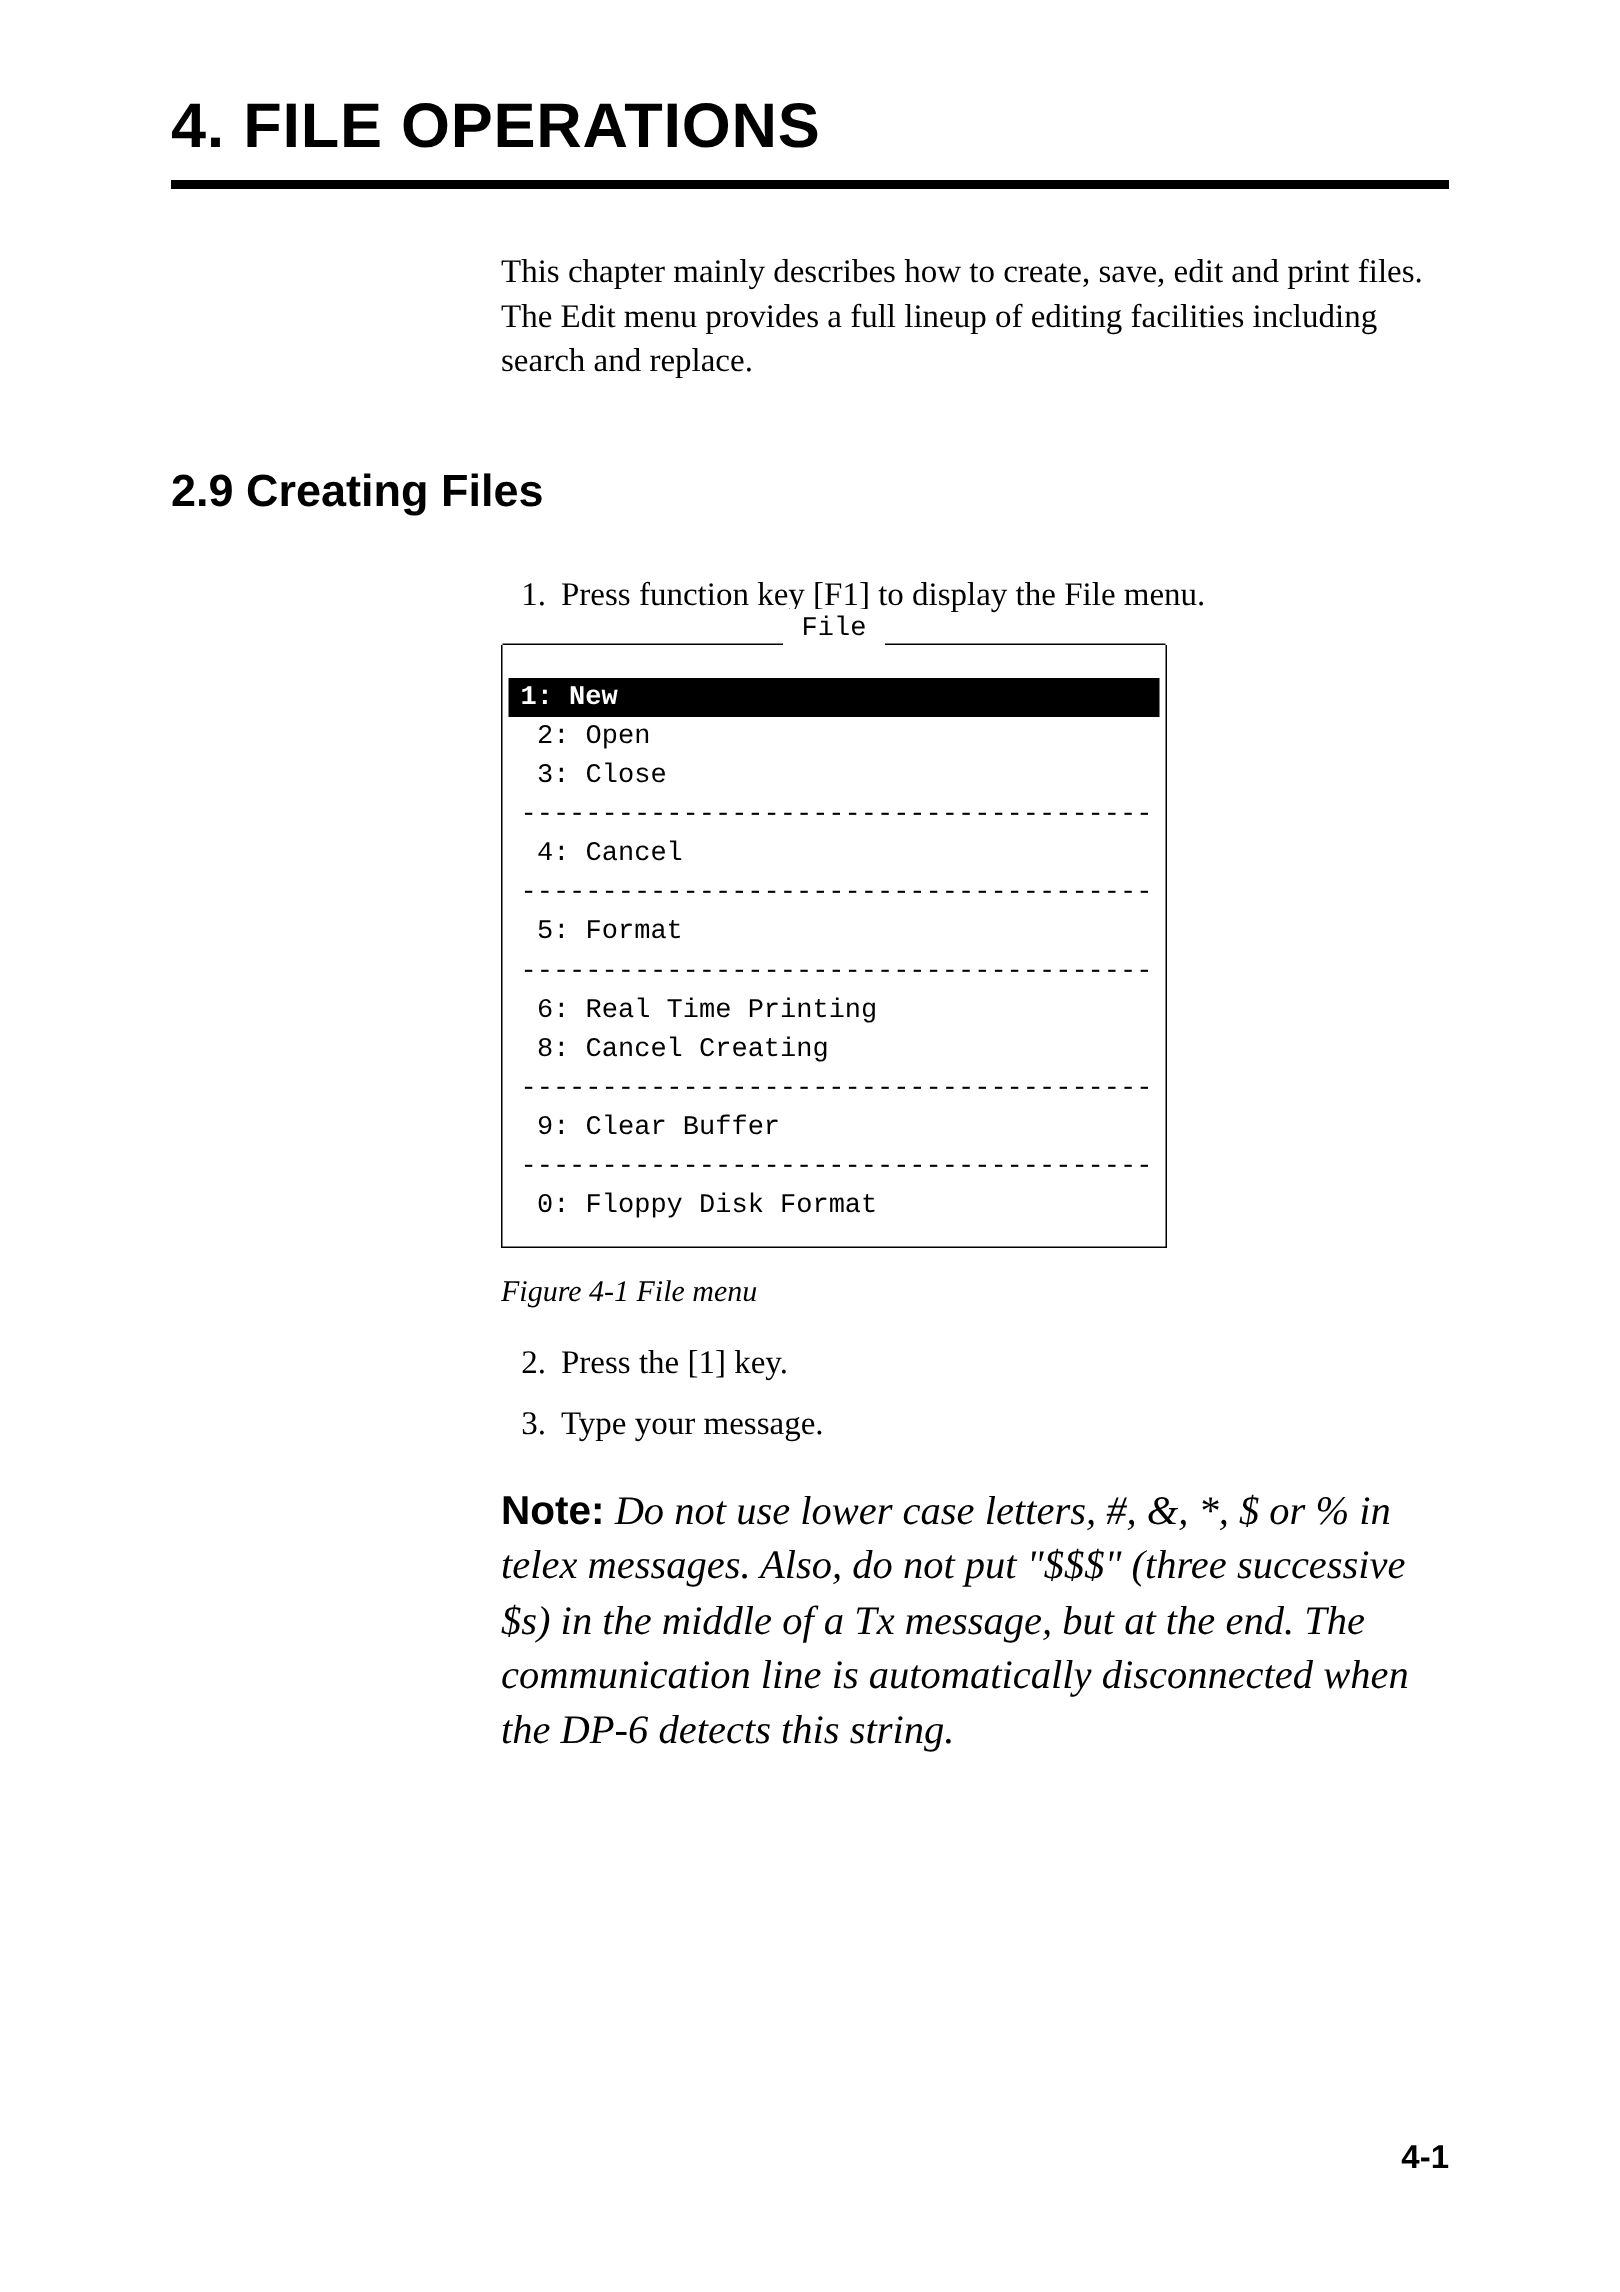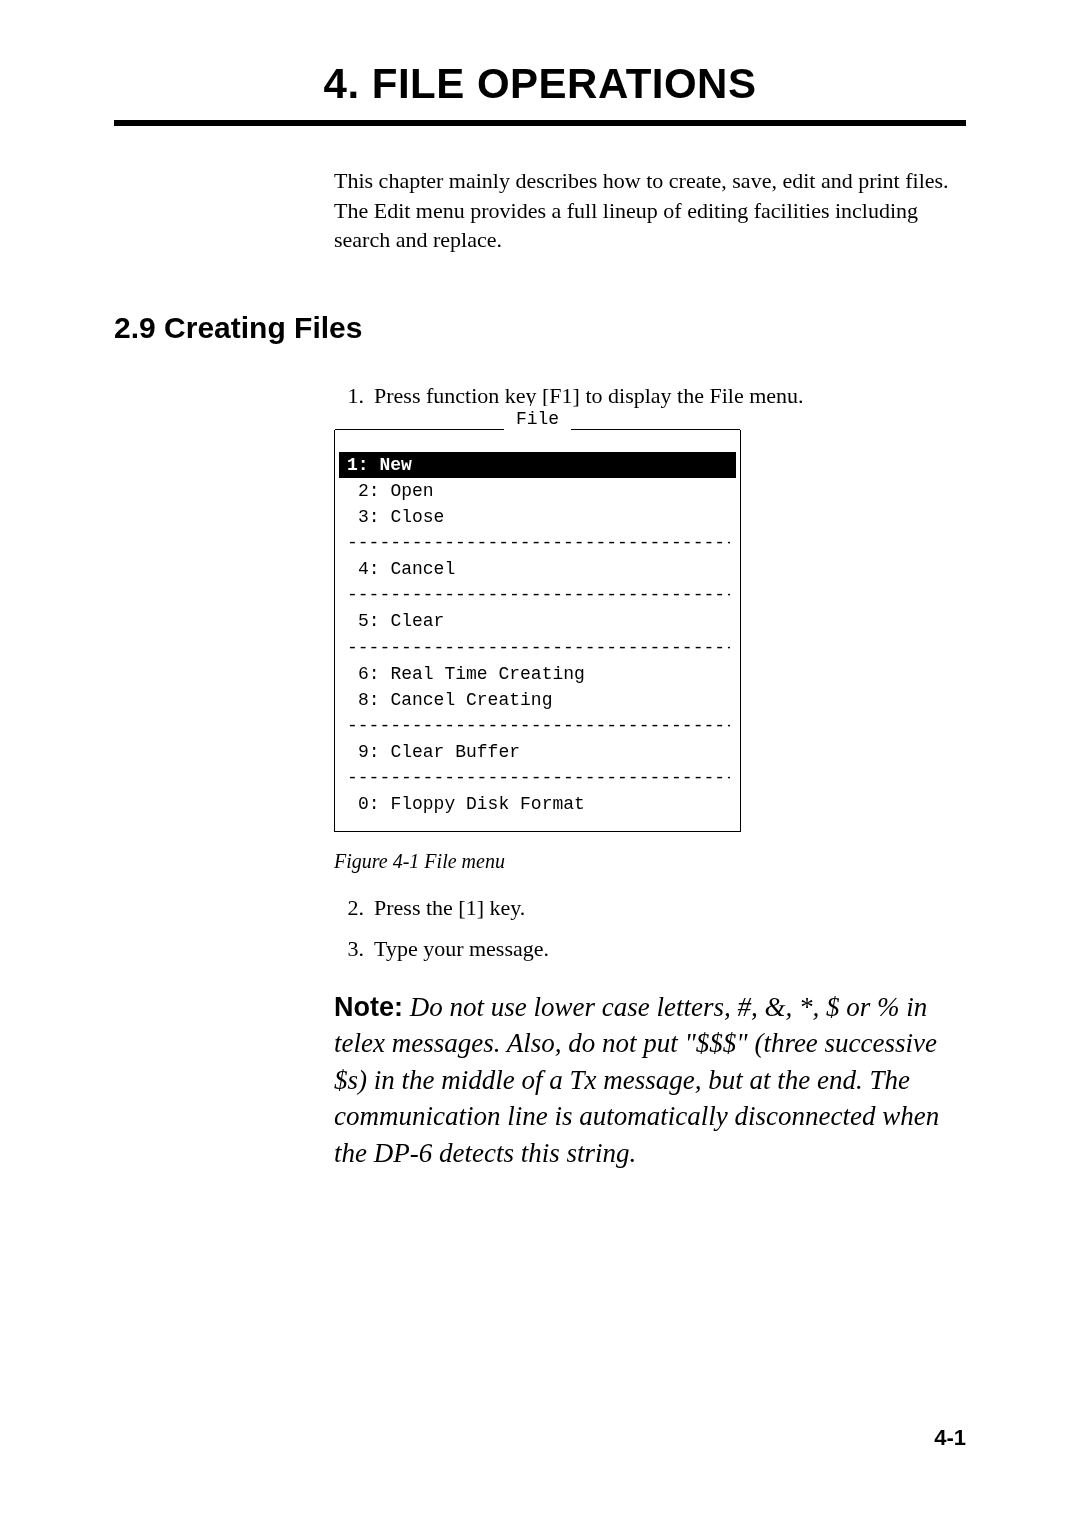--- a/index.html
+++ b/index.html
@@ -12,21 +12,21 @@
     color: #000;
   }
   .page {
     position: relative;
     width: 1080px;
     height: 1528px;
     box-sizing: border-box;
     padding: 60px 114px 60px 114px;
   }
   .chapter-title {
-    text-align: center;
+    text-align: left;
     font-family: Arial, Helvetica, sans-serif;
     font-weight: 700;
     font-size: 42px;
     letter-spacing: 0.5px;
     margin-top: 0;
     margin-bottom: 12px;
   }
   .thick-rule {
     border: none;
     border-top: 6px solid #000;
@@ -60,21 +60,21 @@
     padding-right: 10px;
   }
   .step .txt {
     flex: 1;
   }
   .figure-wrap {
     margin: 18px 0 18px 220px;
   }
   .file-menu-box {
     position: relative;
-    width: 407px;
+    width: 444px;
     border: 1.5px solid #000;
     border-top: none;
     font-family: "Courier New", Courier, monospace;
     font-size: 18px;
     line-height: 1.45;
     padding: 22px 10px 14px 10px;
     box-sizing: border-box;
   }
   .menu-top {
     position: absolute;
@@ -172,24 +172,24 @@
       </div>
 
       <div class="menu-item selected">1: New</div>
       <div class="menu-item">2: Open</div>
       <div class="menu-item">3: Close</div>
       <div class="menu-divider">------------------------------------------</div>
 
       <div class="menu-item">4: Cancel</div>
       <div class="menu-divider">------------------------------------------</div>
 
-      <div class="menu-item">5: Clear</div>
-      <div class="menu-divider">------------------------------------------</div>
-
-      <div class="menu-item">6: Real Time Creating</div>
+      <div class="menu-item">5: Format</div>
+      <div class="menu-divider">------------------------------------------</div>
+
+      <div class="menu-item">6: Real Time Printing</div>
       <div class="menu-item">8: Cancel Creating</div>
       <div class="menu-divider">------------------------------------------</div>
 
       <div class="menu-item">9: Clear Buffer</div>
       <div class="menu-divider">------------------------------------------</div>
 
       <div class="menu-item">0: Floppy Disk Format</div>
     </div>
   </div>
 

